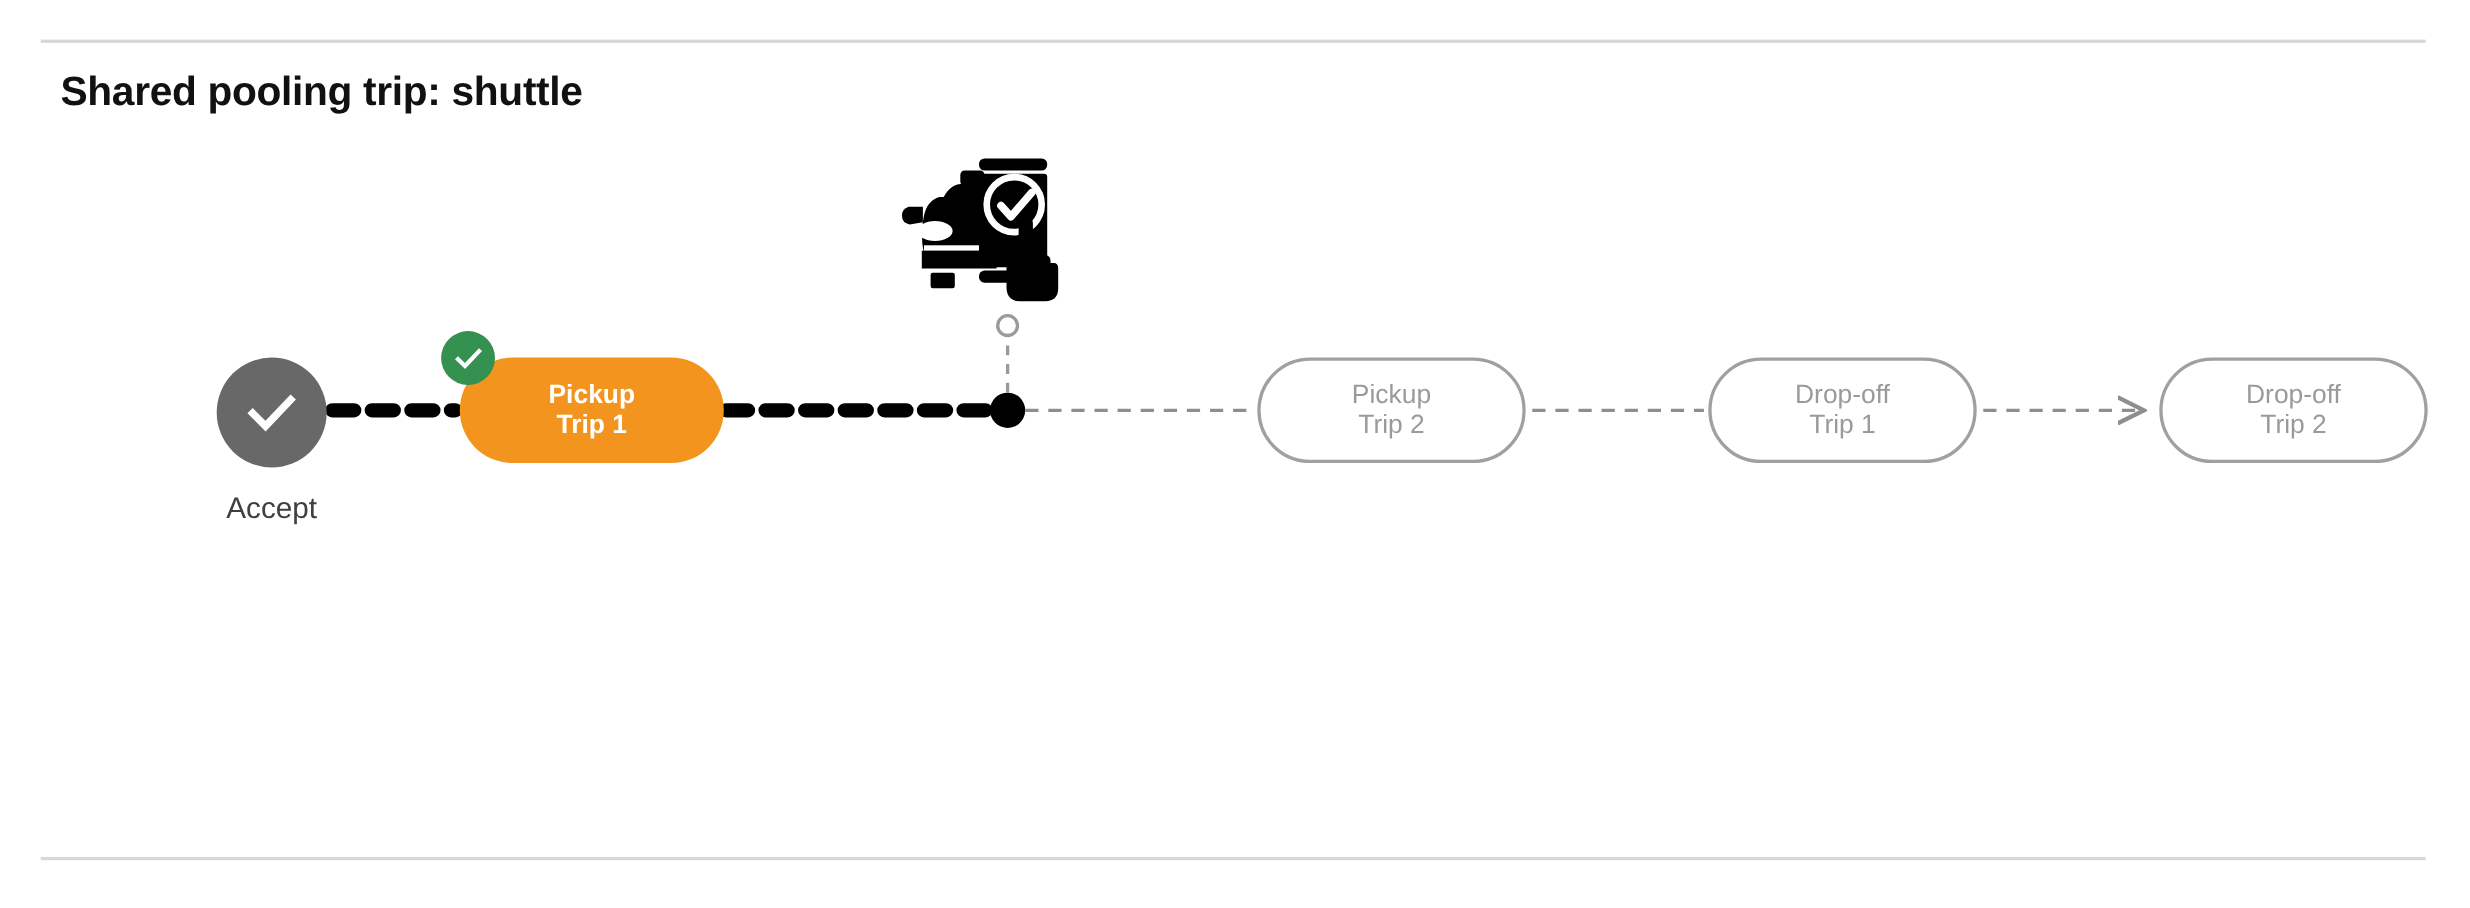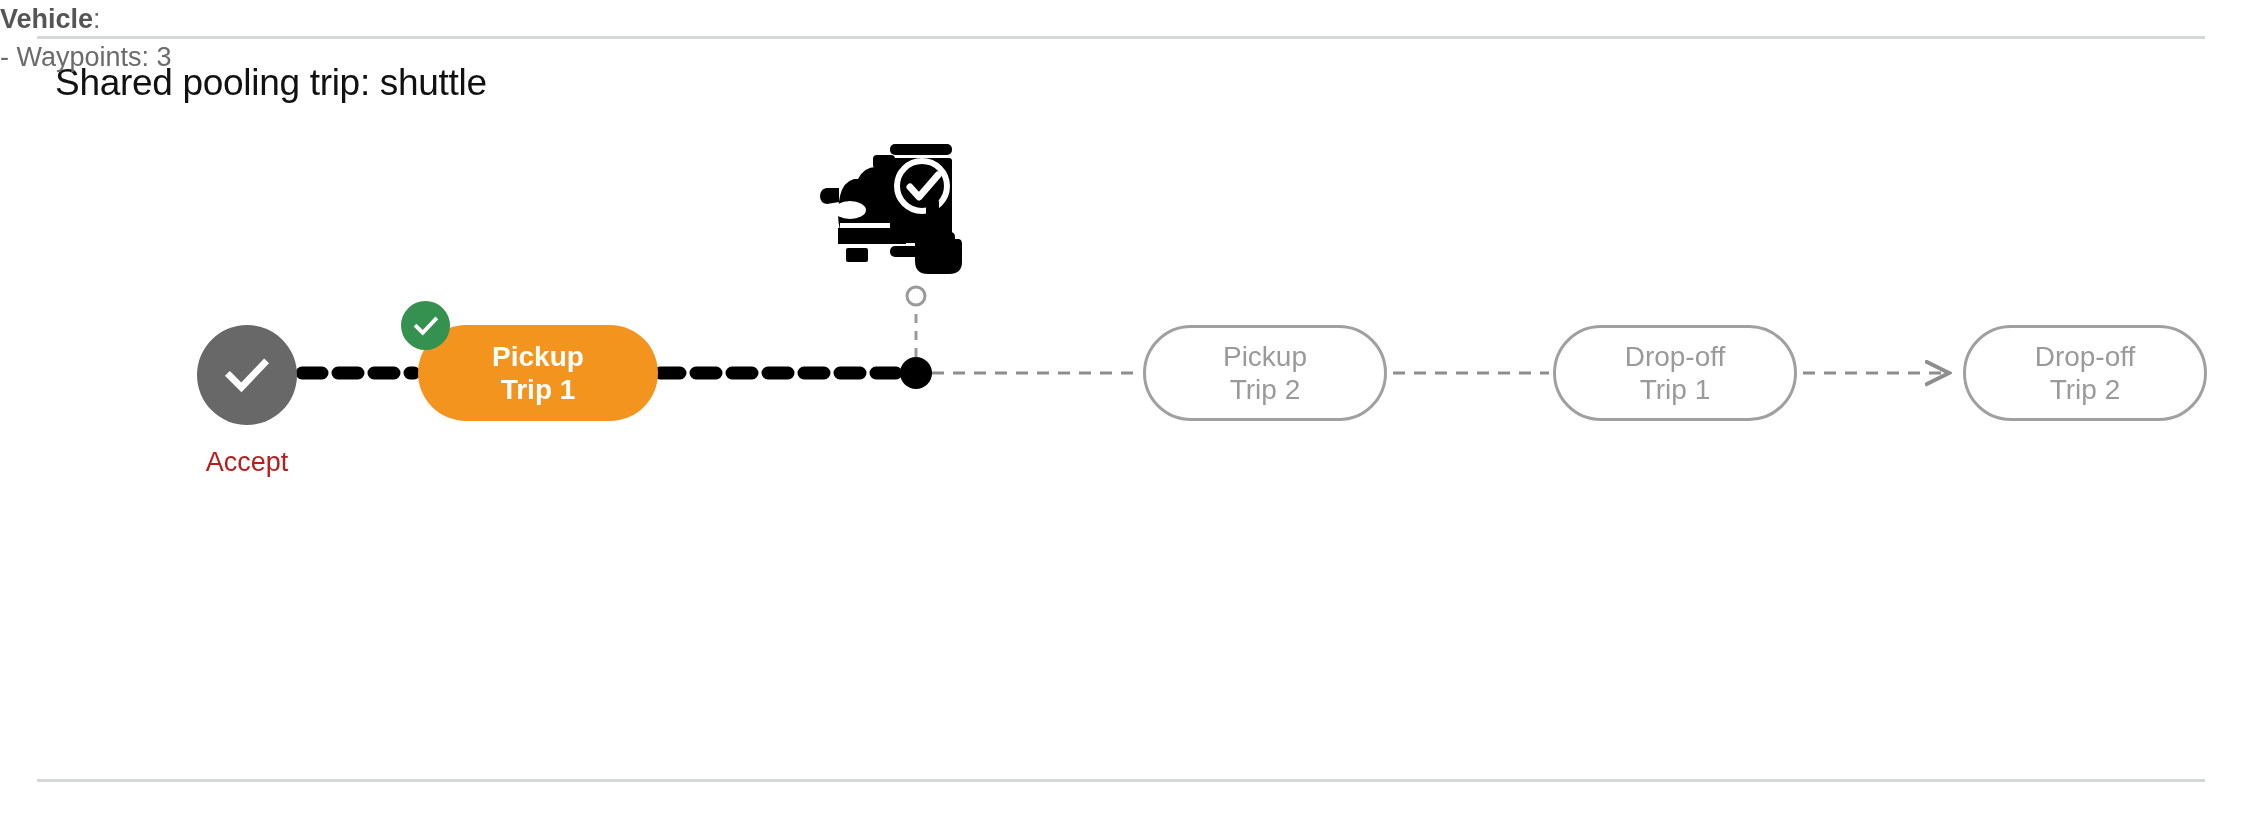--- a/index.html
+++ b/index.html
@@ -30,21 +30,21 @@
     background: #d6d7d8;
   }
   .rule-top { top: 36px; }
   .rule-bottom { top: 779px; }
 
   .page-title {
     position: absolute;
     left: 55px;
     top: 62px;
     font-size: 37px;
-    font-weight: normal;
+    font-weight: bold;
     color: #111111;
     letter-spacing: -0.3px;
     white-space: nowrap;
   }
 
   
   .flow {
     position: absolute;
     left: 0;
     top: 0;
@@ -79,27 +79,27 @@
     height: 56px;
   }
 
   .node-label-below {
     position: absolute;
     left: 120px;
     top: 445px;
     width: 254px;
     text-align: center;
     font-size: 27px;
-    color: #b91c1c;
+    color: #404040;
     line-height: 1.28;
   }
 
   .pill {
     border-radius: 48px;
-    font-size: 28px;
+    font-size: 24px;
     text-align: right;
   }
 
   .pill-active {
     left: 418px;
     top: 325px;
     width: 240px;
     height: 96px;
     background: #f3941f;
     color: #ffffff;
@@ -250,19 +250,15 @@
         <circle cx="104" cy="64" r="25" fill="none" stroke="#ffffff" stroke-width="6"></circle>
         <path d="M92 65 l9 10 l19 -22" fill="none" stroke="#ffffff" stroke-width="7" stroke-linecap="round" stroke-linejoin="round"></path>
 
         <path d="M112 72 q9 0 9 9 v22 h3 q5 0 5 5 v2 h3 q5 0 5 5 v2 h3 q4 0 4 5 v18
                  q0 12 -13 12 h-21 q-13 0 -13 -13 v-22 q0 -7 6 -7 q5 0 5 6 v-34 q0 -10 4 -10 z"></path>
         <path d="M109 77 q6 0 6 7 v26 h-12 v-26 q0 -7 6 -7 z" fill="#ffffff" opacity="0"></path>
       </g>
     </svg>
   </div>
 
-  <div class="callout">
-    <div><b>Vehicle</b><span>:</span></div>
-    <div>- Waypoints: 3</div>
-  </div>
 
 
 </div>
 
 </body></html>

